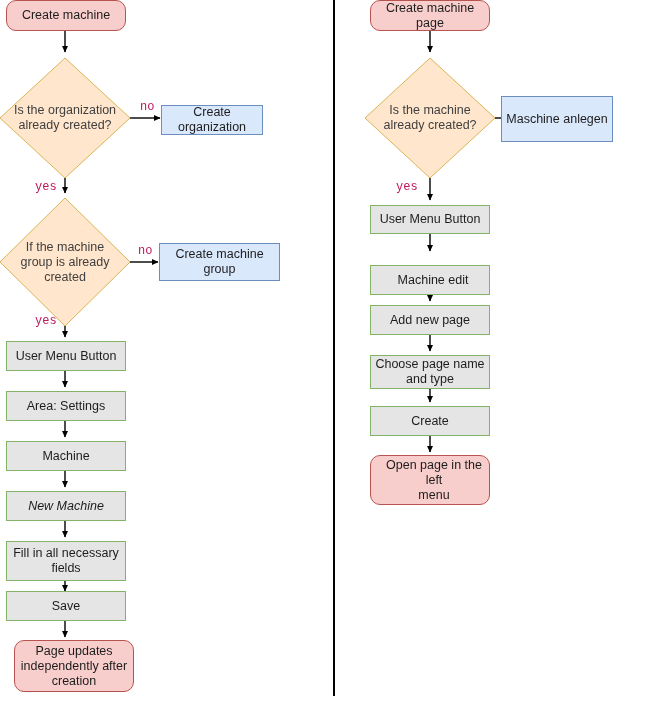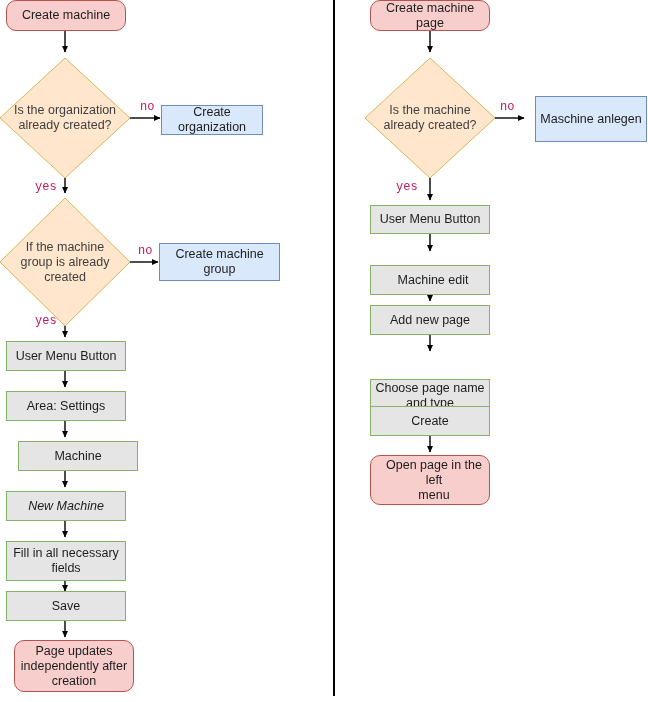--- a/index.html
+++ b/index.html
@@ -156,21 +156,21 @@
   <div class="edge-label" style="left:35px; top:315px;">yes</div>
 
   <div class="node process" style="left:6px; top:341px; width:120px; height:30px;">
     <span>User Menu Button</span>
   </div>
 
   <div class="node process" style="left:6px; top:391px; width:120px; height:30px;">
     <span>Area: Settings</span>
   </div>
 
-  <div class="node process" style="left:18px; top:441px; width:120px; height:30px;">
+  <div class="node process" style="left:6px; top:441px; width:120px; height:30px;">
     <span>Machine</span>
   </div>
 
   <div class="node process" style="left:6px; top:491px; width:120px; height:30px;font-style:italic;">
     <span>New Machine</span>
   </div>
 
   <div class="node process" style="left:6px; top:541px; width:120px; height:40px;">
     <span>Fill in all necessary
 fields</span>
@@ -192,39 +192,39 @@
     <span>Create machine page</span>
   </div>
 
   <div class="decision-wrap" style="left:365px; top:58px; width:130px; height:120px;">
     <span class="decision-label">Is the machine
 already created?</span>
   </div>
 
   <div class="edge-label" style="left:500px; top:101px;">no</div>
 
-  <div class="node external" style="left:535px; top:96px; width:112px; height:46px;">
+  <div class="node external" style="left:501px; top:96px; width:112px; height:46px;">
     <span>Maschine anlegen</span>
   </div>
 
   <div class="edge-label" style="left:396px; top:181px;">yes</div>
 
   <div class="node process" style="left:370px; top:205px; width:120px; height:29px;">
     <span>User Menu Button</span>
   </div>
 
   <div class="node process" style="left:370px; top:265px; width:120px; height:30px;padding-left:10px;">
     <span>Machine edit</span>
   </div>
 
   <div class="node process" style="left:370px; top:305px; width:120px; height:30px;">
     <span>Add new page</span>
   </div>
 
-  <div class="node process" style="left:370px; top:355px; width:120px; height:34px;margin-top:24px;">
+  <div class="node process" style="left:370px; top:355px; width:120px; height:34px;">
     <span>Choose page name
 and type</span>
   </div>
 
   <div class="node process" style="left:370px; top:406px; width:120px; height:30px;">
     <span>Create</span>
   </div>
 
   <div class="node terminator" style="left:370px; top:455px; width:120px; height:50px;padding-left:12px;">
     <span>Open page in the left

